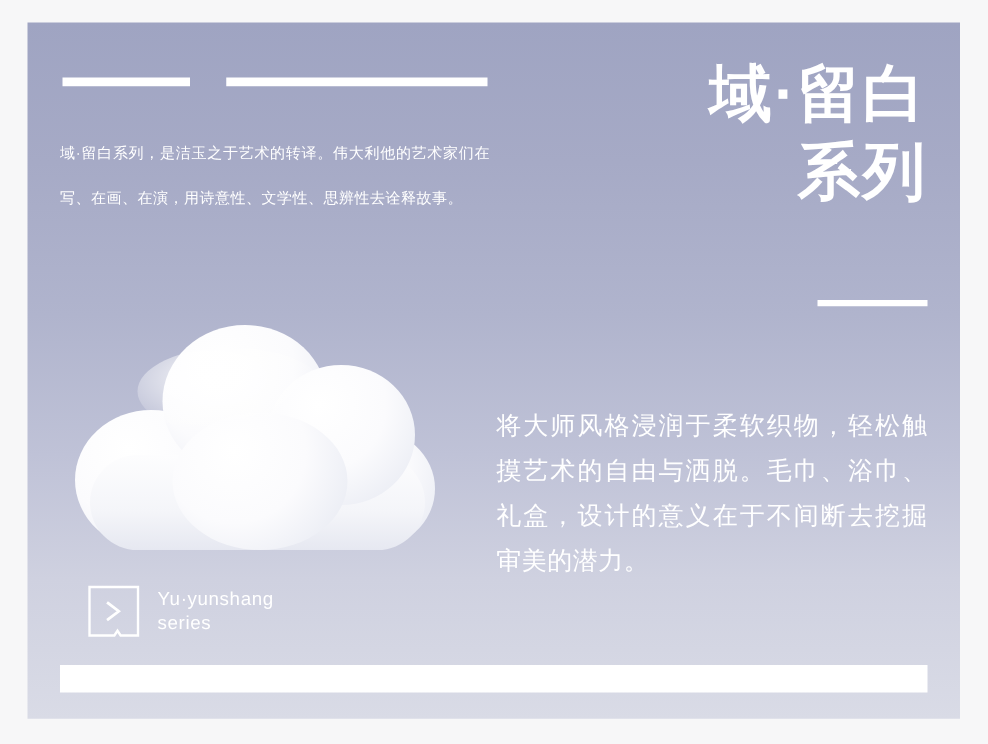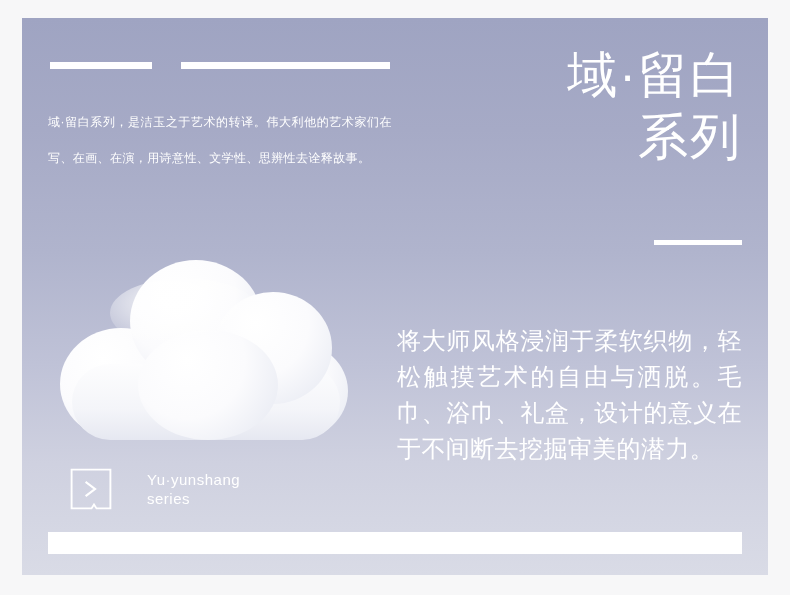--- a/index.html
+++ b/index.html
@@ -67,21 +67,21 @@
   #headline {
     position: absolute;
     right: 26px;
     top: 26px;
     width: 330px;
     text-align: right;
     color: #ffffff;
     font-size: 50px;
     line-height: 62px;
     letter-spacing: 2px;
-    font-weight: 400;
+    font-weight: 700;
     white-space: pre-line;
   }
   #headline-rule {
     position: absolute;
     right: 26px;
     top: 222px;
     width: 88px;
     height: 5px;
     background: #ffffff;
   }
@@ -129,31 +129,30 @@
     gap: 14px;
   }
   #brand-mark { width: 42px; height: 42px; display: block; }
   #brand-text {
     color: #ffffff;
     font-size: 15px;
     line-height: 19px;
     letter-spacing: 0.5px;
     white-space: pre-line;
     font-weight: 400;
-    margin-left: 21px;
   }
 
   
   #feature-paragraph {
     position: absolute;
     right: 26px;
     top: 305px;
     width: 345px;
     color: #ffffff;
-    font-size: 24px;
+    font-size: 20px;
     line-height: 36px;
     letter-spacing: 0.4px;
     font-weight: 400;
     text-align: justify;
     text-justify: inter-ideograph;
   }
 
   
   #bottom-bar {
     position: absolute;

